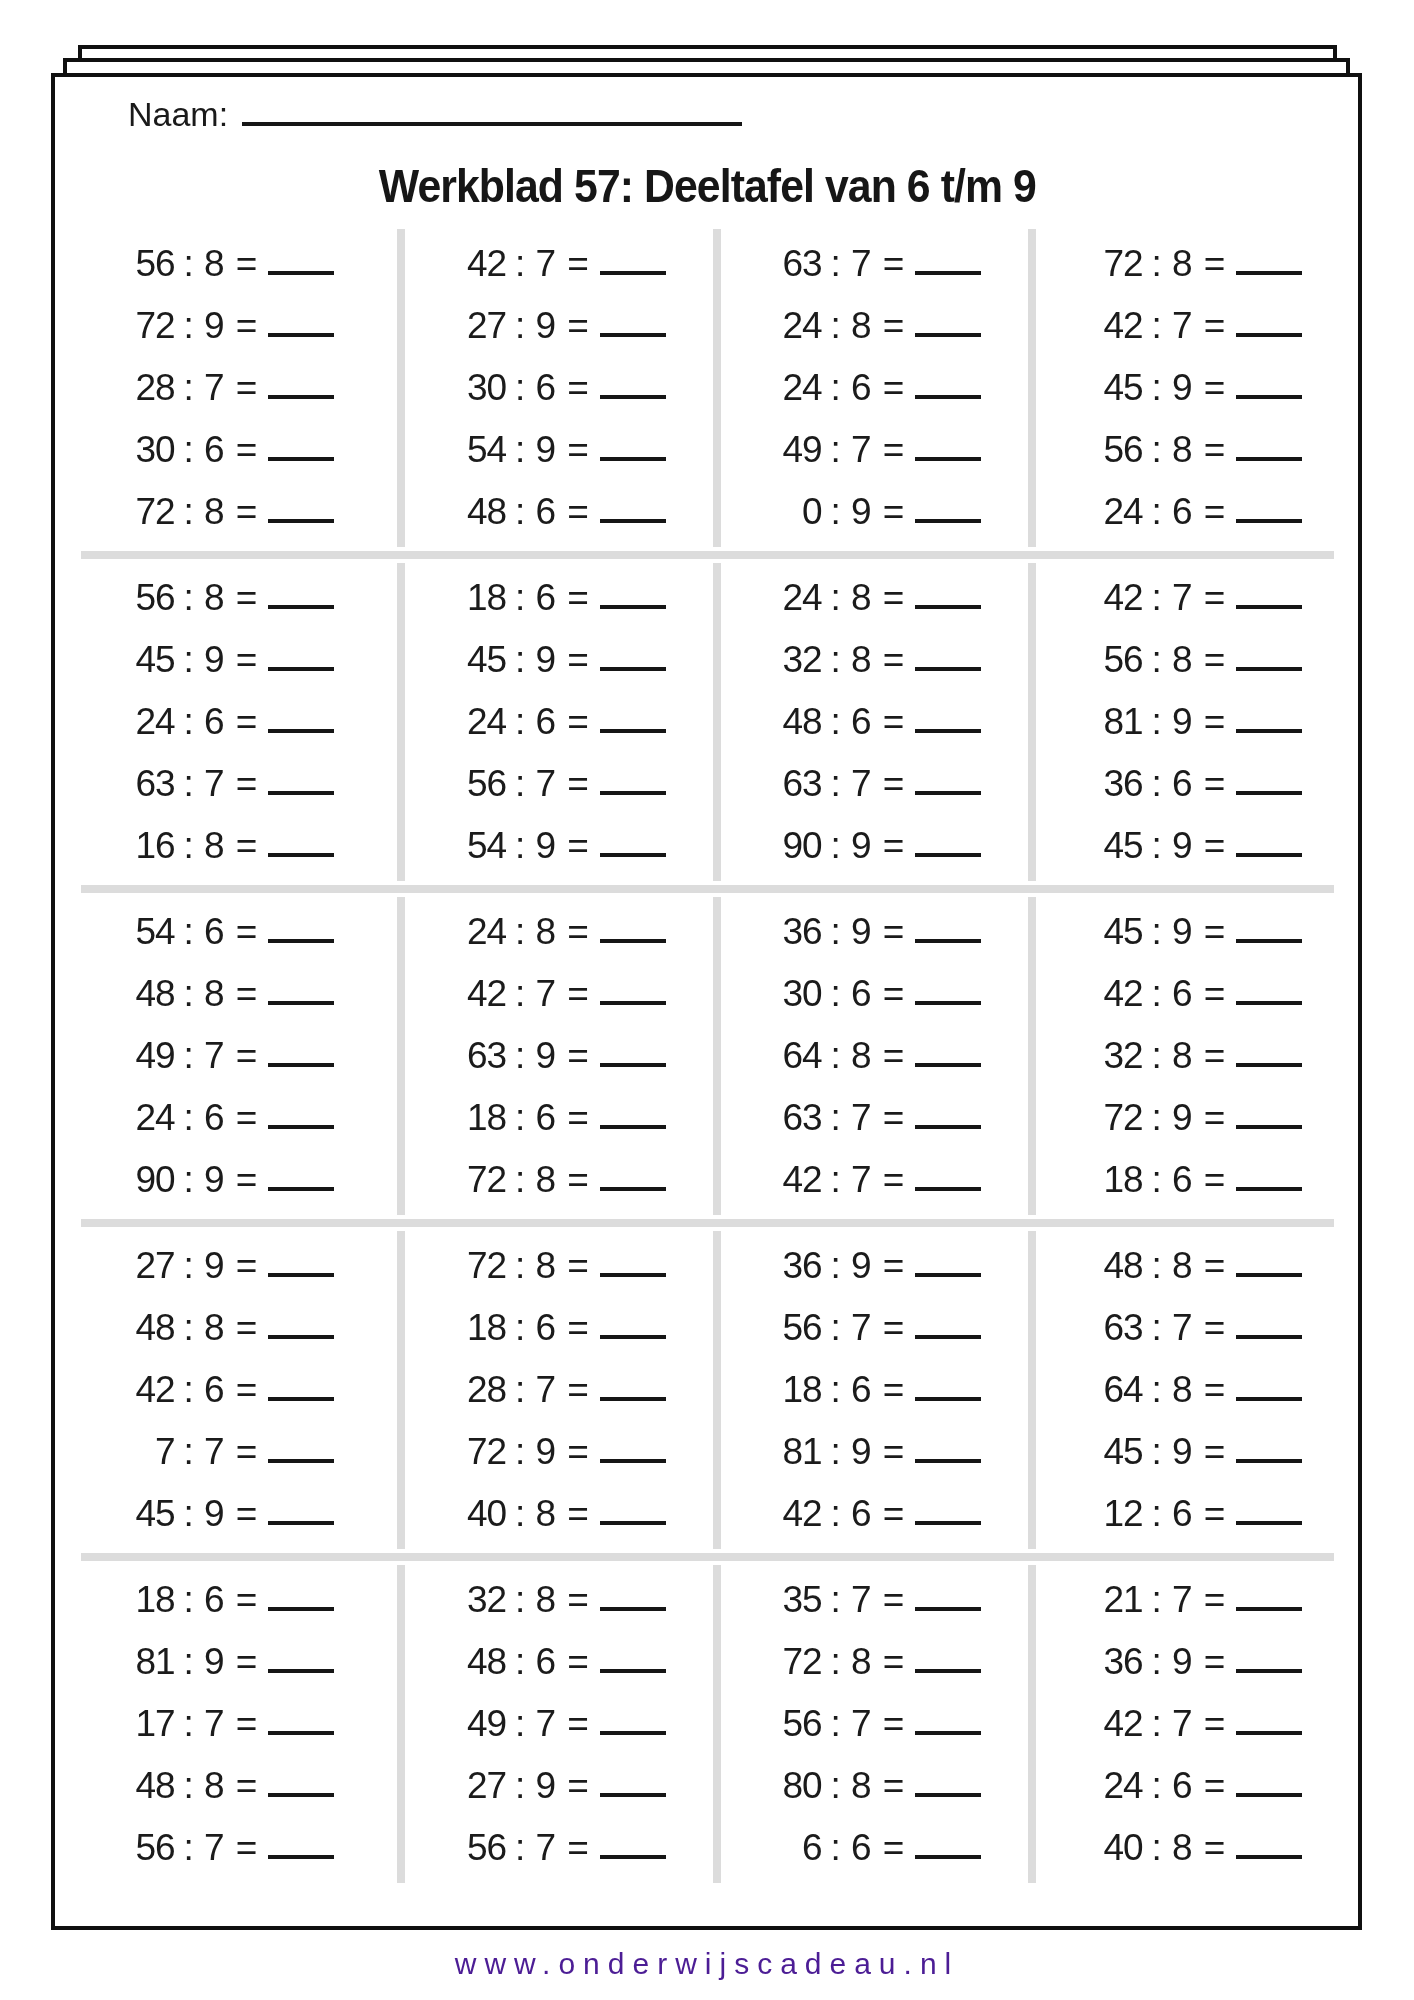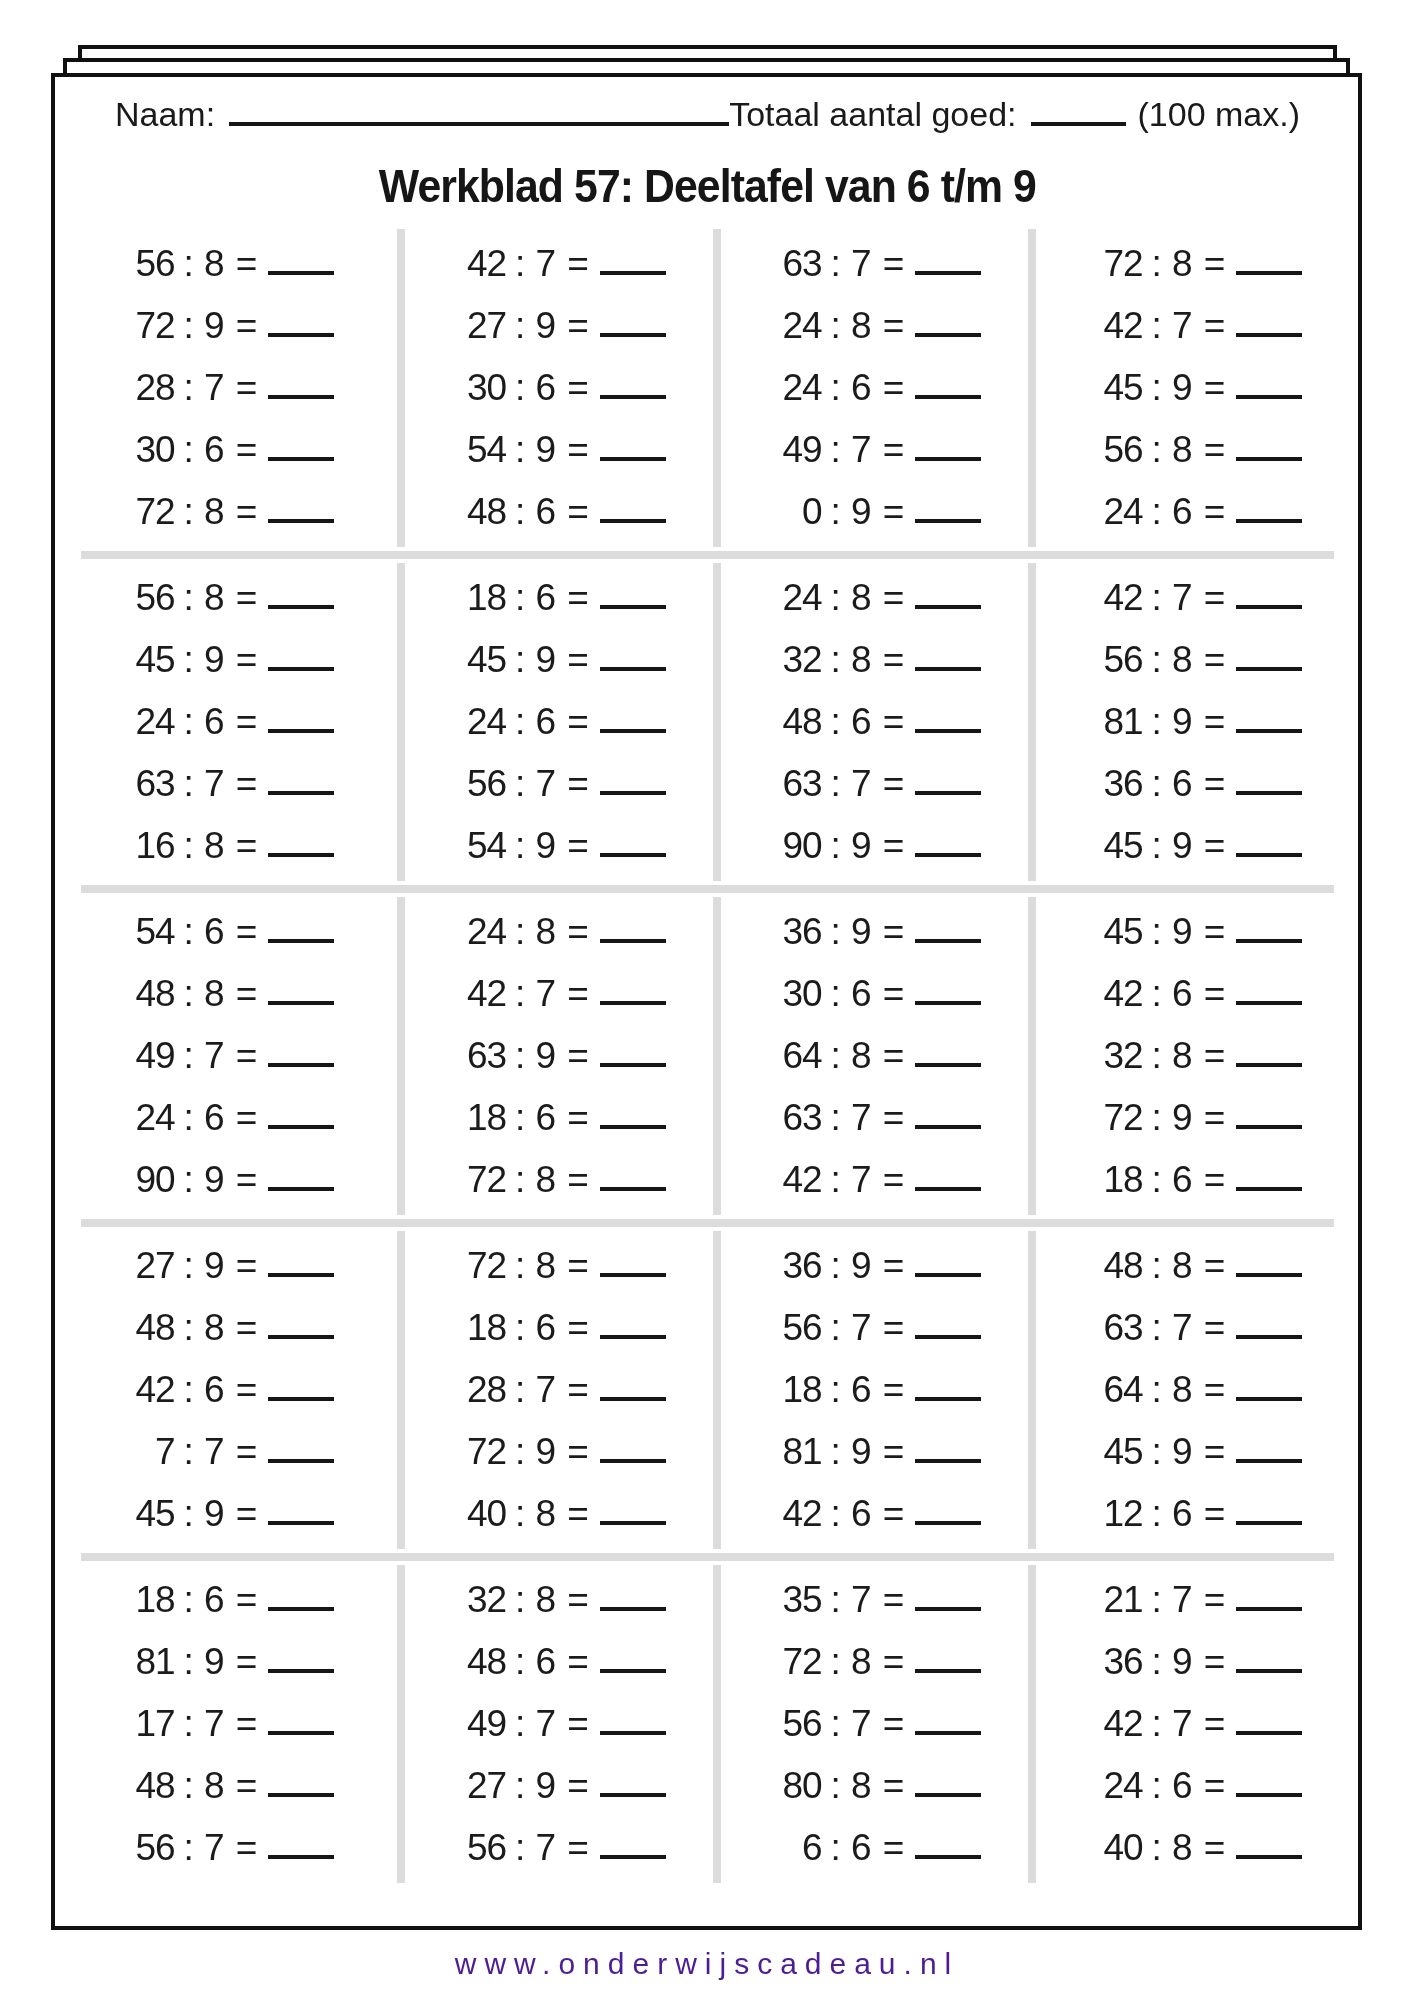--- a/index.html
+++ b/index.html
@@ -7,21 +7,21 @@
     width:1414px;height:2000px;position:relative;background:#ffffff;
     font-family:"Liberation Sans","DejaVu Sans",sans-serif;color:#1a1a1a;
     overflow:hidden;
   }
   .sheet{position:absolute;background:#ffffff;border:4px solid #101010;box-sizing:border-box;}
   .sheet-back {left:78px;top:45px;width:1259px;height:1859px;}
   .sheet-mid  {left:63px;top:58px;width:1287px;height:1859px;}
   .sheet-front{left:51px;top:73px;width:1311px;height:1857px;}
 
   .header{
-    position:absolute;left:51px;top:92px;width:1311px;box-sizing:border-box;
+    position:absolute;left:64px;top:92px;width:1311px;box-sizing:border-box;
     padding:0 62px 0 64px;display:flex;justify-content:space-between;align-items:flex-start;
     font-size:34px;line-height:44px;white-space:nowrap;
   }
   .h-left,.h-right{display:flex;align-items:baseline;}
   .hline{display:inline-block;height:0;border-bottom:4px solid #161616;vertical-align:-8px;}
   .name-line{width:500px;margin-left:14px;}
   .score-line{width:95px;margin-left:14px;margin-right:12px;}
   .h-label{margin-right:0;}
 
   .title-wrap{position:absolute;left:0;top:158px;width:1414px;text-align:center;}
@@ -60,25 +60,20 @@
 <div class="page">
   <div class="sheet sheet-back"></div>
   <div class="sheet sheet-mid"></div>
   <div class="sheet sheet-front"></div>
 
   <div class="header">
     <div class="h-left">
       <span class="h-label">Naam:</span>
       <span class="hline name-line"></span>
     </div>
-    <div class="h-right">
-      <span class="h-label">Totaal aantal goed:</span>
-      <span class="hline score-line"></span>
-      <span>(100 max.)</span>
-    </div>
   </div>
 
   <div class="title-wrap">
     <span class="title">Werkblad 57: Deeltafel van 6 t/m 9</span>
   </div>
 
   <div class="blocks" id="blocks">
       <div class="block">
         <div class="vsep" style="left: 343px;"></div>
         <div class="vsep" style="left: 659px;"></div>

